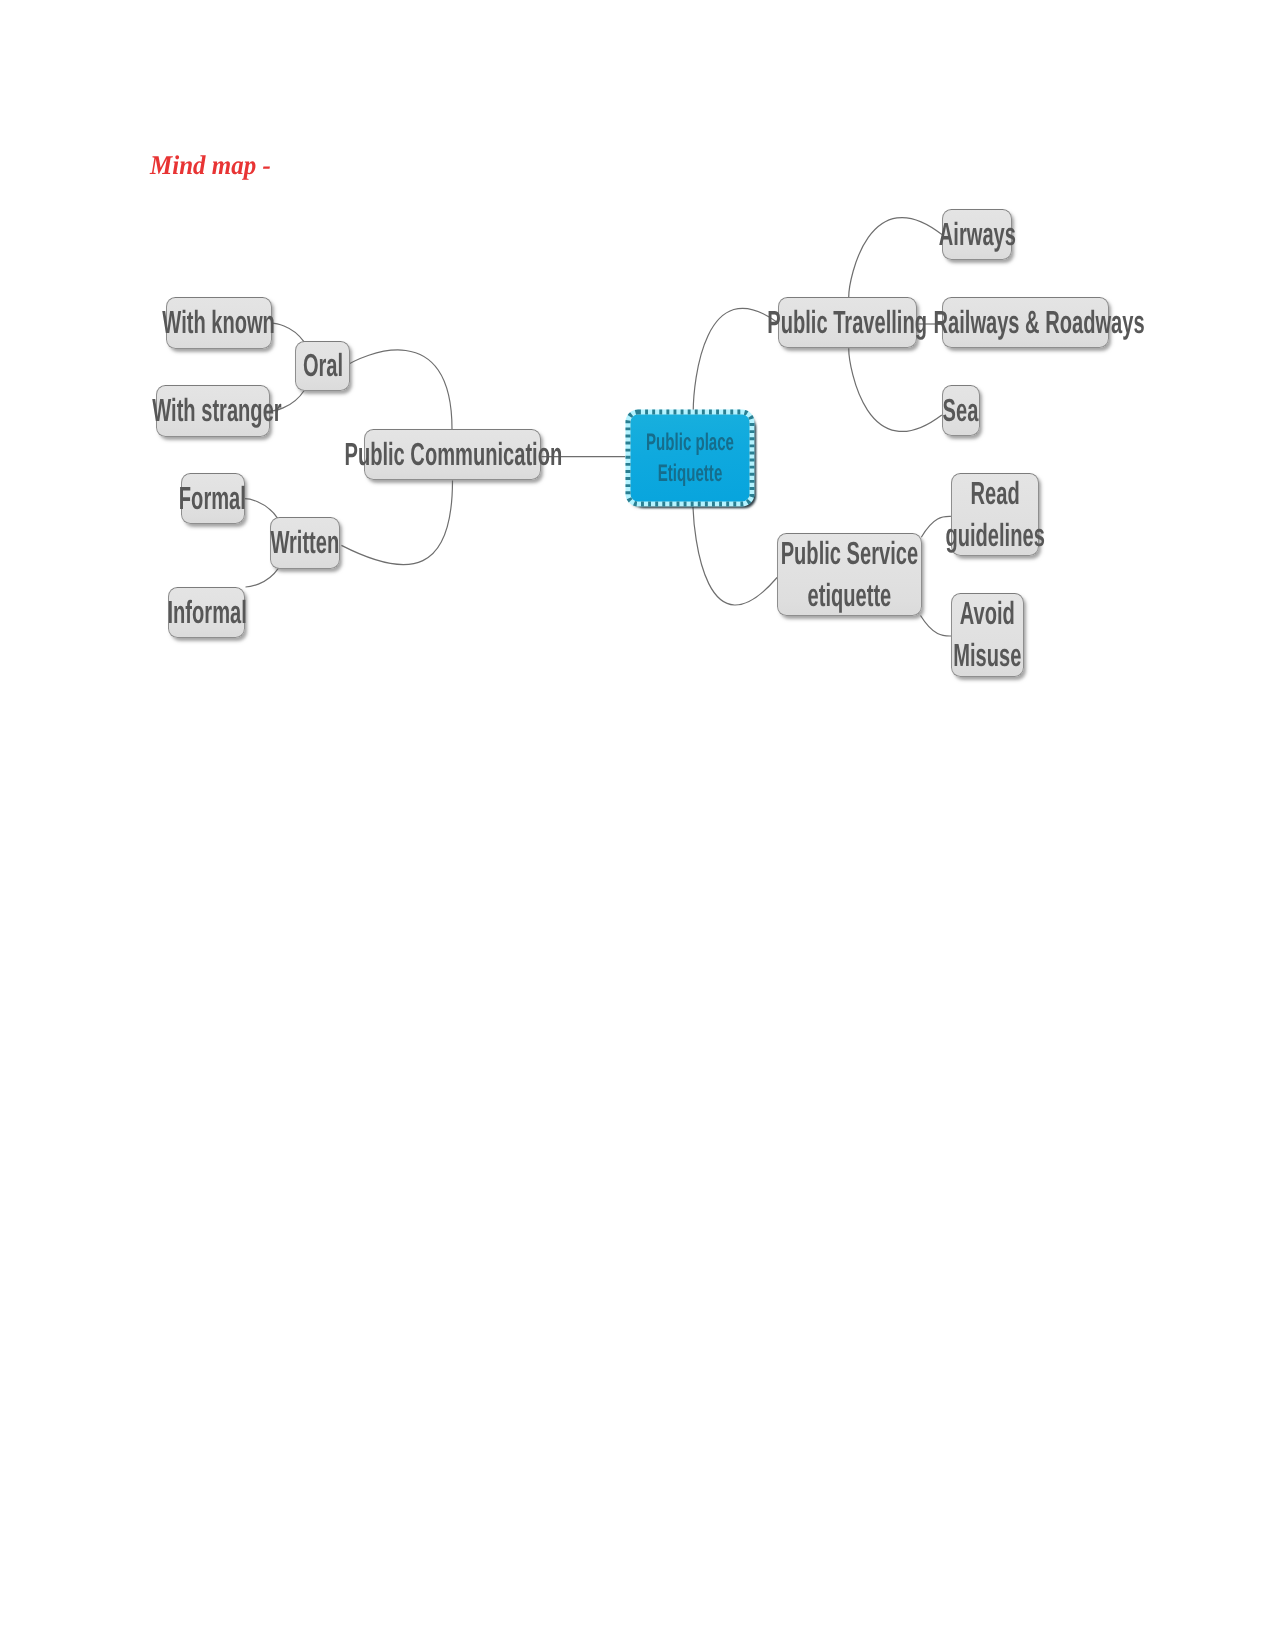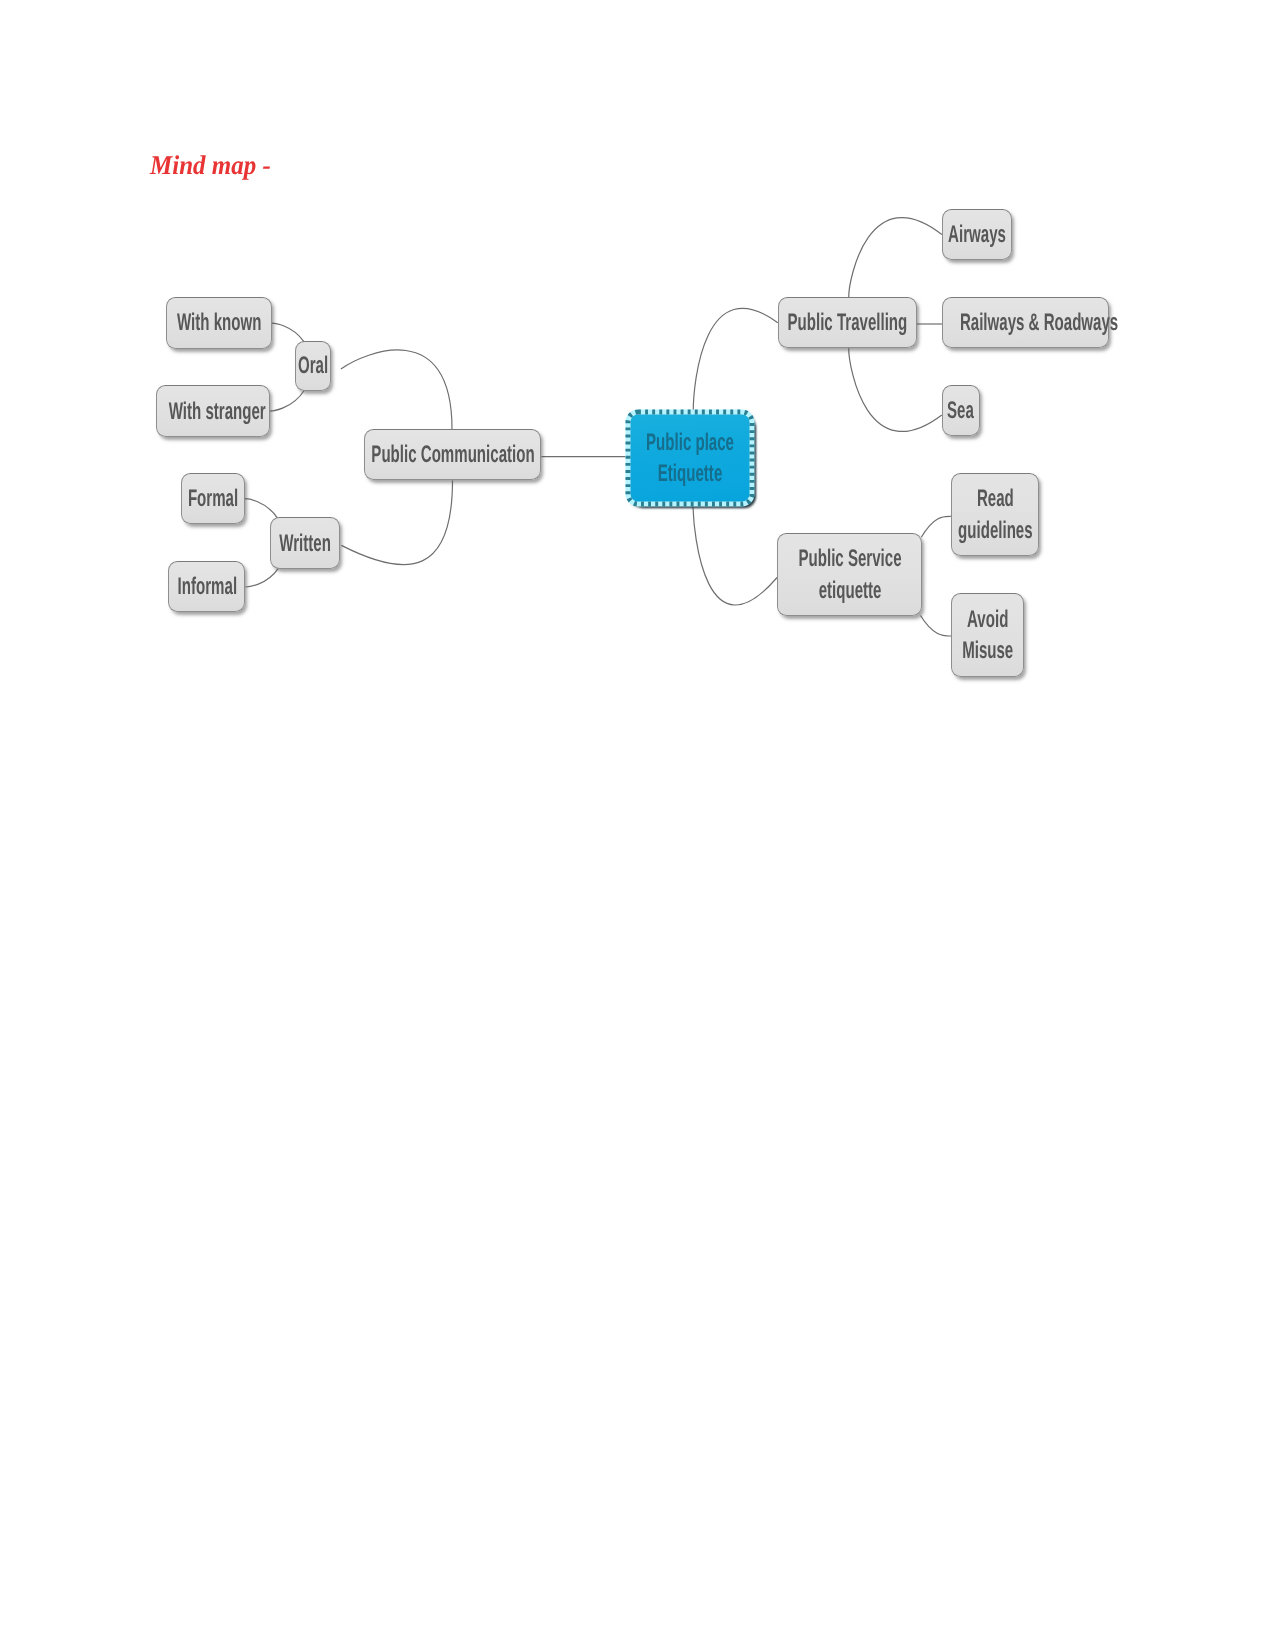--- a/index.html
+++ b/index.html
@@ -16,21 +16,21 @@
 
   #map{position:absolute;left:0;top:0;width:1275px;height:760px;}
   #links{position:absolute;left:0;top:0;width:1275px;height:760px;}
 
   .node{position:absolute;box-sizing:border-box;
         display:flex;align-items:center;justify-content:center;
         text-align:center;color:#575757;font-weight:bold;
         border:1px solid #8e8e8e;border-top-color:#7c7c7c;border-radius:9.5px;
         background:linear-gradient(180deg,#e4e4e4 0%,#e1e1e1 45%,#dedede 82%,#dbdbdb 100%);
         box-shadow:2.5px 3px 3.5px -0.5px rgba(80,80,80,0.52);
-        font-size:24px;line-height:1.3;}
+        font-size:32px;line-height:1.3;}
   .node > span{display:inline-block;white-space:pre;transform:scaleX(0.628);}
 
   .node.root{color:#166d8c;border:none;border-radius:8px;
         background:linear-gradient(175deg,#19b0dd 0%,#0fa9de 45%,#07a4dd 100%);
         font-size:24px;line-height:1.3;}
   #rootshadow{position:absolute;border-radius:12px;z-index:1;
         background:#18313d;filter:blur(1.1px);}
   .node.root > span{transform:scaleX(0.628);}
   #ants{position:absolute;left:0;top:0;width:1275px;height:760px;
         pointer-events:none;z-index:5;}
@@ -64,27 +64,27 @@
     <svg id="ants" viewBox="0 0 1275 760" xmlns="http://www.w3.org/2000/svg">
         <rect x="628" y="412" width="124" height="92" rx="10" ry="10" fill="none" stroke="#b4f3ff" stroke-width="5"></rect>
         <rect x="628" y="412" width="124" height="92" rx="10" ry="10" fill="none" stroke="#2a7f92" stroke-width="5" stroke-dasharray="2.9 4.2"></rect>
       </svg>
   <div class="node" style="left: 166px; top: 297.1px; width: 105.5px; height: 51.9px;">
         <span>With known</span>
       </div>
       <div class="node" style="left: 156px; top: 385.3px; width: 113.7px; height: 51.6px; padding-left: 9px;">
         <span>With stranger</span>
       </div>
-      <div class="node" style="left: 295.2px; top: 340.7px; width: 36px; height: 50.8px;">
+      <div class="node" style="left: 295.2px; top: 340.7px; width: 55px; height: 50.8px;">
         <span>Oral</span>
       </div>
       <div class="node" style="left: 180.6px; top: 473.1px; width: 64.2px; height: 51.2px;">
         <span>Formal</span>
       </div>
-      <div class="node" style="left: 168.2px; top: 561px; width: 77.3px; height: 51.3px;">
+      <div class="node" style="left: 168.2px; top: 587px; width: 77.3px; height: 51.3px;">
         <span>Informal</span>
       </div>
       <div class="node" style="left: 269.5px; top: 517.2px; width: 70.3px; height: 51.9px;">
         <span>Written</span>
       </div>
       <div class="node" style="left: 364.4px; top: 429.1px; width: 177px; height: 51.3px;">
         <span>Public Communication</span>
       </div>
       <div class="node root" style="left: 628px; top: 412px; width: 124px; height: 92px;">
         <span>Public place

